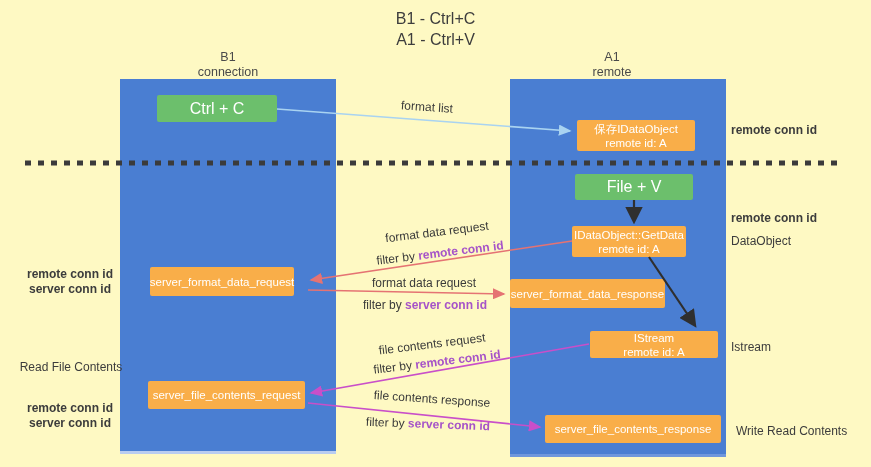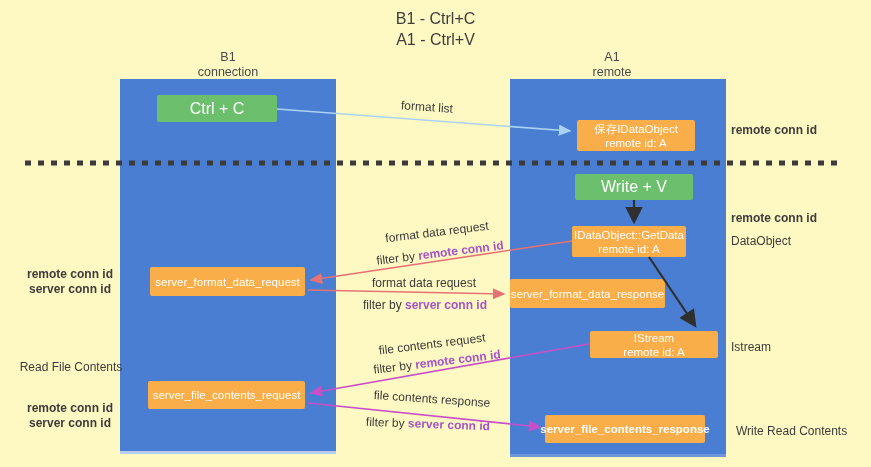--- a/index.html
+++ b/index.html
@@ -46,40 +46,40 @@
   <div class="lane lane-a1"></div>
 
   <div class="node green" style="left:157px;top:95px;width:120px;height:27px;">
     <div>Ctrl + C</div>
   </div>
   <div class="node orange" style="left:577px;top:120px;width:118px;height:31px;">
     <div>保存IDataObject</div>
     <div>remote id: A</div>
   </div>
   <div class="node green" style="left:575px;top:174px;width:118px;height:26px;">
-    <div>Write + V</div>
+    <div>File + V</div>
   </div>
   <div class="node orange" style="left:572px;top:226px;width:114px;height:31px;">
     <div>IDataObject::GetData</div>
     <div>remote id: A</div>
   </div>
-  <div class="node orange" style="left:150px;top:267px;width:155px;height:29px;">
+  <div class="node orange" style="left:150px;top:267px;width:144px;height:29px;">
     <div>server_format_data_request</div>
   </div>
   <div class="node orange" style="left:510px;top:279px;width:155px;height:29px;">
     <div>server_format_data_response</div>
   </div>
   <div class="node orange" style="left:590px;top:331px;width:128px;height:27px;">
     <div>IStream</div>
     <div>remote id: A</div>
   </div>
   <div class="node orange" style="left:148px;top:381px;width:157px;height:28px;">
     <div>server_file_contents_request</div>
   </div>
-  <div class="node orange" style="left:545px;top:415px;width:160px;height:28px;font-weight:bold;">
+  <div class="node orange" style="left:545px;top:415px;width:176px;height:28px;">
     <div>server_file_contents_response</div>
   </div>
 
   <div class="elabel rot4" style="left:427px;top:107px;">format list</div>
 
   <div class="elabel rotn7" style="left:437px;top:232px;">format data request</div>
   <div class="elabel rotn7" style="left:440px;top:253px;"><span>filter by </span><span class="purple">remote conn id</span></div>
 
   <div class="elabel" style="left:424px;top:283px;">format data request</div>
   <div class="elabel" style="left:425px;top:305px;"><span>filter by </span><span class="purple">server conn id</span></div>

